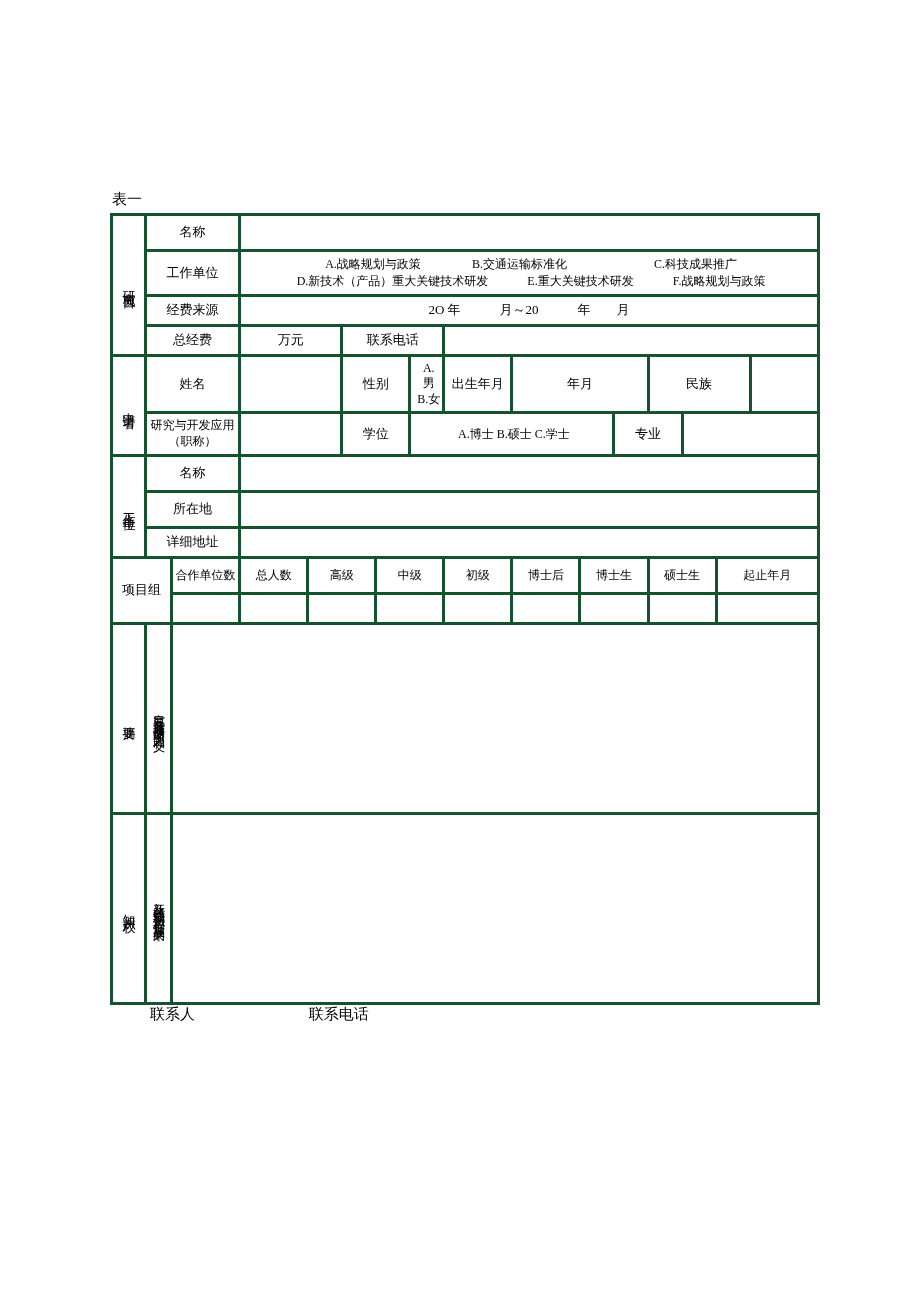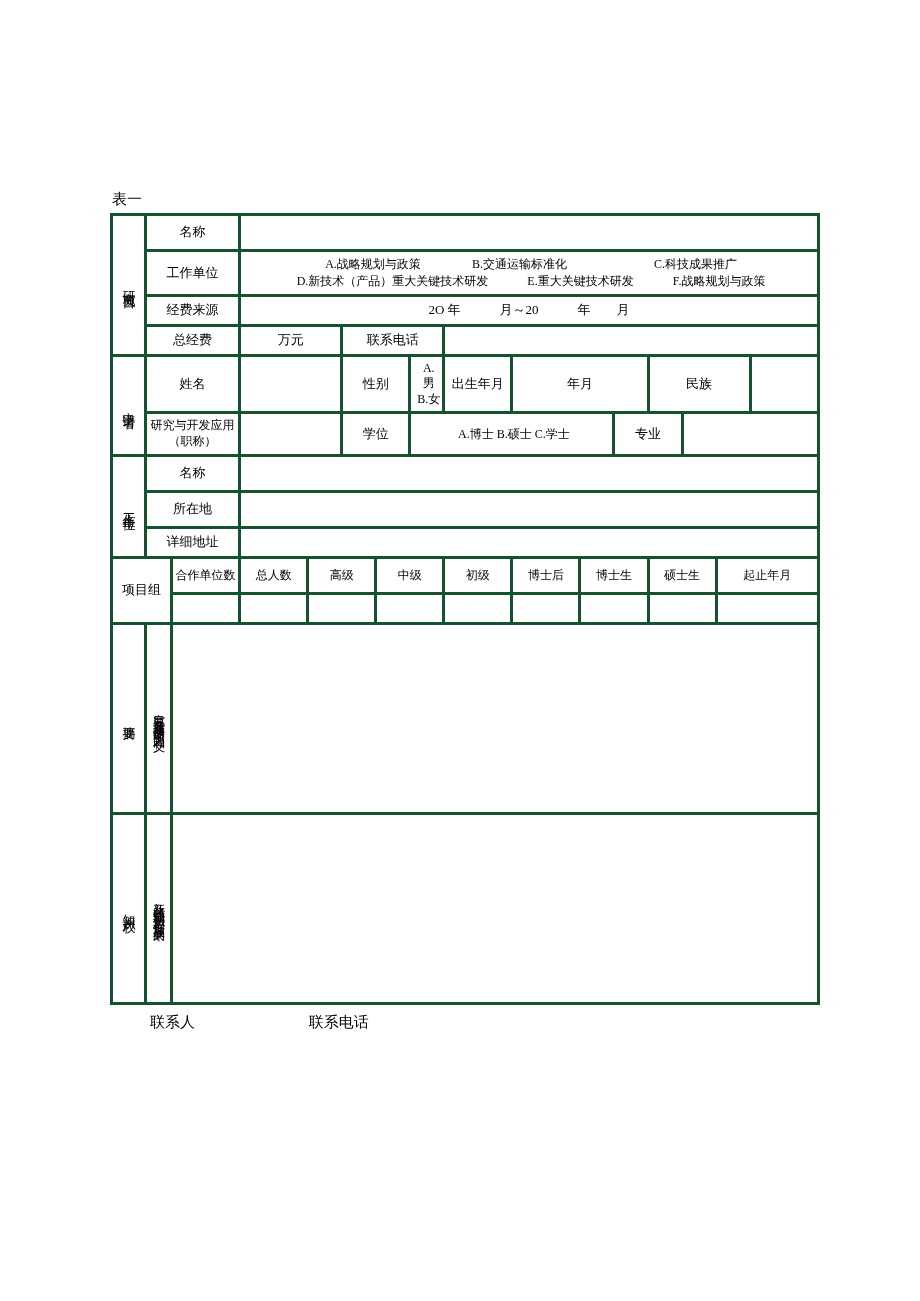--- a/index.html
+++ b/index.html
@@ -38,21 +38,20 @@
       padding: 6px 0;
       width: 34px;
     }
     .left-align { text-align: center; padding-left: 6px; }
     .sm { font-size: 12px; }
     .stack { line-height: 1.3; }
     .tall-row td { height: 190px; }
     .row-h { height: 36px; }
     .row-h2 { height: 30px; }
     .footer {
-      margin-top: 8px;
       padding-left: 40px;
       font-size: 15px;
     }
     .footer span:first-child { margin-right: 110px; }
   </style>
 </head>
 <body>
 
 <div class="table-title">表一</div>
 

